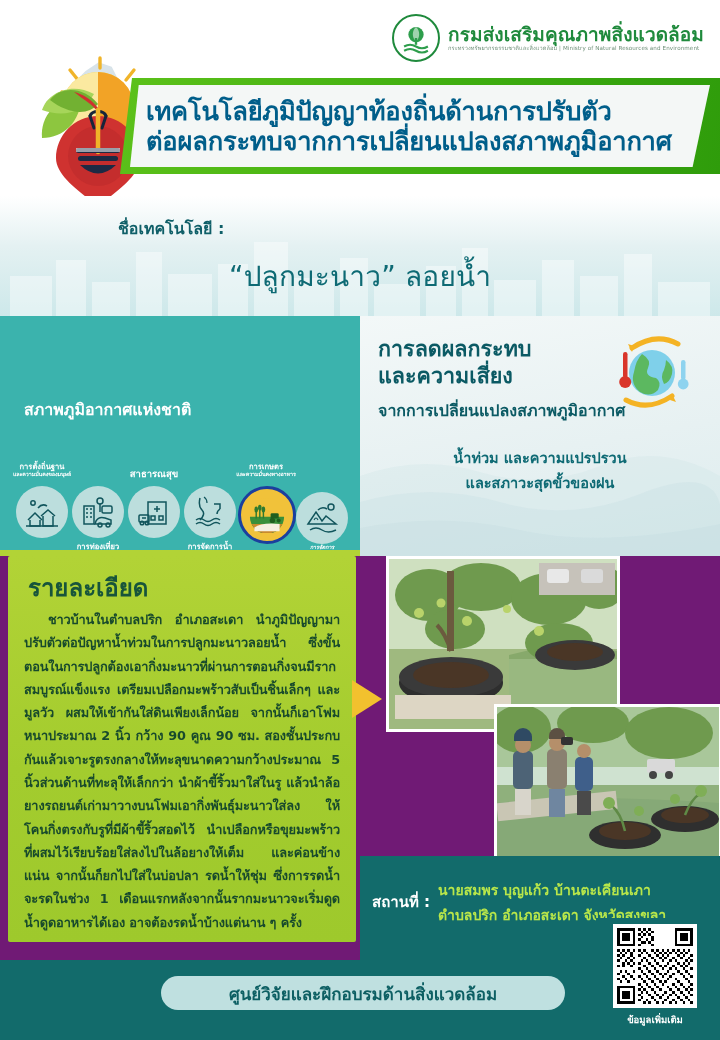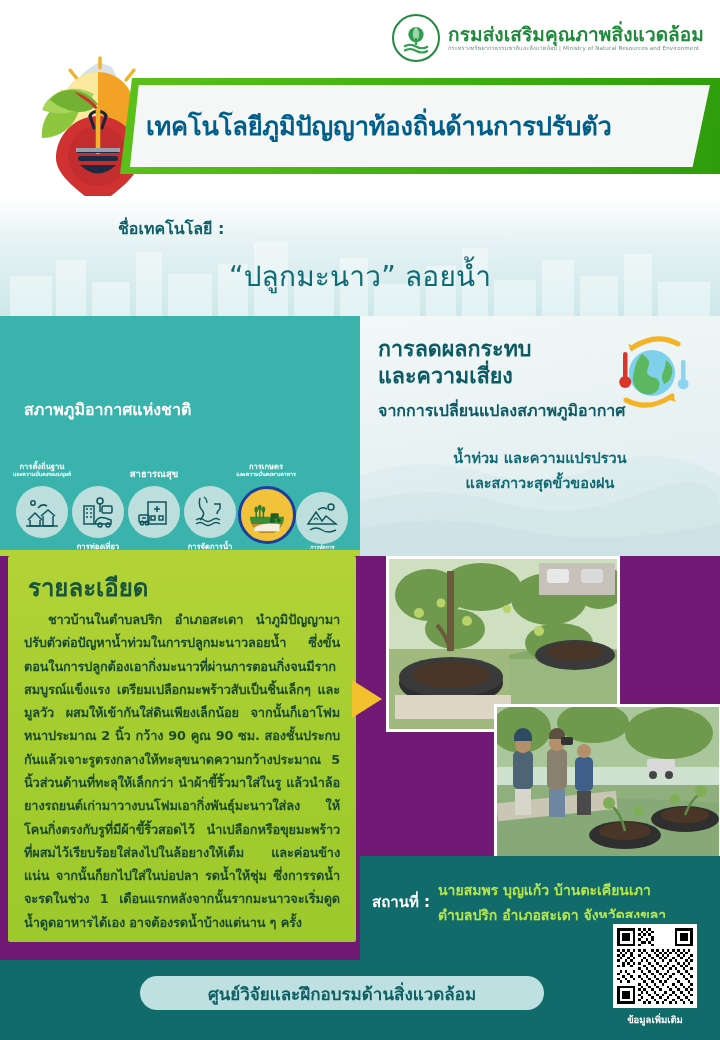--- a/index.html
+++ b/index.html
@@ -112,21 +112,21 @@
   
   .qr-wrap{position:absolute;left:596px;top:918px;width:118px;height:118px;background:#126b6b;
     display:flex;flex-direction:column;align-items:center;justify-content:flex-start;padding-top:6px;
     box-sizing:border-box;}
   .qr{width:84px;height:84px;background:#fff;padding:4px;box-sizing:border-box;}
   .qr svg{width:100%;height:100%;display:block;}
   .qr-cap{font-size:9.5px;font-weight:bold;color:#ffffff;margin-top:4px;}
 
   
   .footer-bar{position:absolute;left:0;top:960px;width:720px;height:80px;background:#126b6b;}
-  .footer-pill{position:absolute;left:140px;top:976px;width:404px;height:34px;
+  .footer-pill{position:absolute;left:161px;top:976px;width:404px;height:34px;
     background:#bfe0e0;border-radius:17px;display:flex;align-items:center;justify-content:center;}
   .footer-pill span{font-size:17px;font-weight:bold;color:#0d5f63;}
   .divider-green{position:absolute;left:0;top:550px;width:360px;height:6px;background:#b2d336;}
 </style>
 </head>
 <body>
 
 <div class="poster">
 
   <div class="header">
@@ -189,20 +189,21 @@
         <div class="deqp-th">กรมส่งเสริมคุณภาพสิ่งแวดล้อม</div>
         <div class="deqp-sub">กระทรวงทรัพยากรธรรมชาติและสิ่งแวดล้อม | Ministry of Natural Resources and Environment</div>
       </div>
     </div>
 
     <div class="title-ribbon">
       <div class="ribbon-green"></div>
       <div class="ribbon-white"></div>
       <div class="title-lines">
         <span>เทคโนโลยีภูมิปัญญาท้องถิ่นด้านการปรับตัว</span>
+        <span>ต่อผลกระทบจากการเปลี่ยนแปลงสภาพภูมิอากาศ</span>
       </div>
     </div>
   </div>
 
   <div class="techband">
     <div class="skyline">
       <svg viewBox="0 0 720 86" preserveAspectRatio="none" xmlns="http://www.w3.org/2000/svg">
         <g fill="#ffffff" opacity=".75">
           <rect x="10" y="46" width="42" height="40"></rect>
             <rect x="56" y="30" width="30" height="56"></rect>

